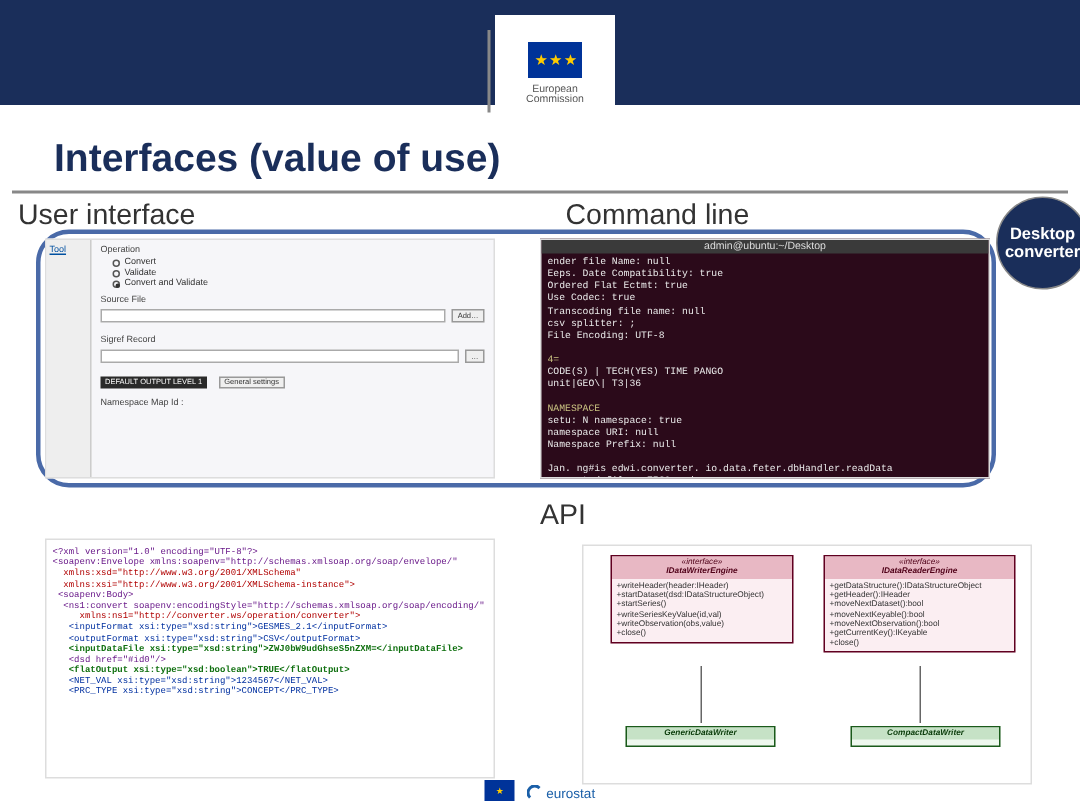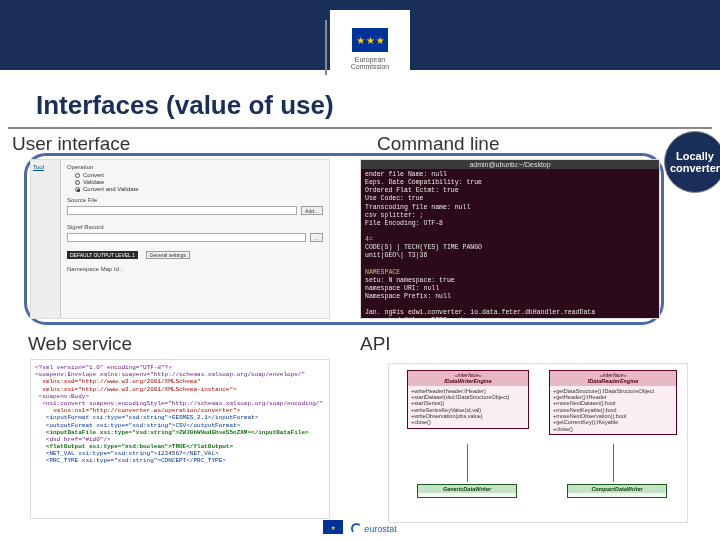--- a/index.html
+++ b/index.html
@@ -213,27 +213,26 @@
   </div>
 </div>
 
 <h1 class="slide-title">Interfaces (value of use)</h1>
 
 <div class="content">
 
   <div class="rounded-box"></div>
 
   <div class="badge">
-    <span>Locally</span>
+    <span>Desktop</span>
     <span>converter</span>
   </div>
 
   <div class="section-label lbl-ui">User interface</div>
   <div class="section-label lbl-cli">Command line</div>
-  <div class="section-label lbl-web">Web service</div>
   <div class="section-label lbl-api">API</div>
 
   <div class="quad q-ui">
     <div class="gui-panel">
       <div class="gui-side">Tool</div>
       <div class="gui-main">
         <div class="gui-group">Operation</div>
         <div class="gui-opt">
             <span class="radio"></span>
             <span>Convert</span>

